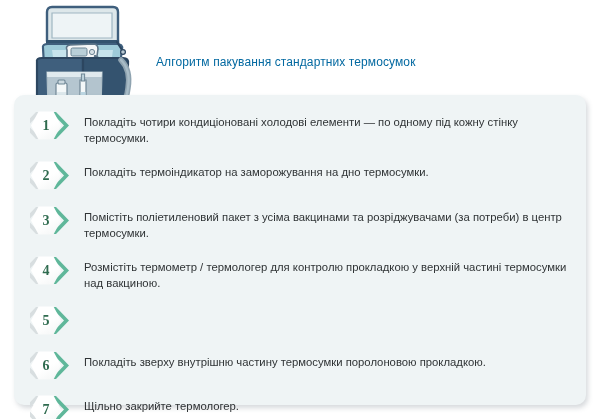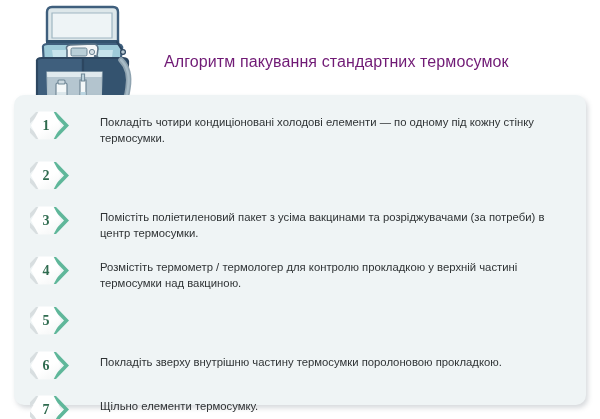--- a/index.html
+++ b/index.html
@@ -25,25 +25,25 @@
     height: 310px;
     background: #eff4f5;
     border-radius: 10px;
     box-shadow: 2px 3px 5px rgba(120,130,140,0.30);
     box-sizing: border-box;
   }
 
   
   #page-title {
     position: absolute;
-    left: 164px;
+    left: 156px;
     top: 52px;
     width: 420px;
-    font-size: 16px;
-    color: #701a75;
+    font-size: 12px;
+    color: #0369a1;
     letter-spacing: .1px;
     line-height: 20px;
     white-space: nowrap;
   }
 
   
   #steps-list {
     position: absolute;
     left: 0;
     top: 14px;
@@ -95,21 +95,20 @@
   }
 
   
   .step-text {
     flex: 1 1 auto;
     font-size: 11.3px;
     line-height: 16px;
     color: #2f3335;
     padding-top: 5px;
     max-width: 500px;
-    margin-left: 16px;
   }
 
   
   #cooler-bag-illustration {
     position: absolute;
     left: 25px;
     top: 4px;
     width: 118px;
     height: 116px;
   }
@@ -180,20 +179,21 @@
 
     <div class="step-row">
       <div class="step-badge">
         <svg class="badge-chevron" viewBox="0 0 42 31">
           <path d="M26 2 L39 15.5 L26 29 L21 29 L34 15.5 L21 2 Z" fill="#5fb79a"></path>
           <path d="M6 2 L11 2 L-2 15.5 L11 29 L6 29 L-7 15.5 Z" fill="#d8dee0"></path>
         </svg>
         <div class="badge-hex"></div>
         <div class="badge-num">2</div>
       </div>
+      <div class="step-text">Покладіть термоіндикатор на заморожування на дно термосумки.</div>
     </div>
 
     <div class="step-row">
       <div class="step-badge">
         <svg class="badge-chevron" viewBox="0 0 42 31">
           <path d="M26 2 L39 15.5 L26 29 L21 29 L34 15.5 L21 2 Z" fill="#5fb79a"></path>
           <path d="M6 2 L11 2 L-2 15.5 L11 29 L6 29 L-7 15.5 Z" fill="#d8dee0"></path>
         </svg>
         <div class="badge-hex"></div>
         <div class="badge-num">3</div>
@@ -238,17 +238,17 @@
 
     <div class="step-row tight">
       <div class="step-badge">
         <svg class="badge-chevron" viewBox="0 0 42 31">
           <path d="M26 2 L39 15.5 L26 29 L21 29 L34 15.5 L21 2 Z" fill="#5fb79a"></path>
           <path d="M6 2 L11 2 L-2 15.5 L11 29 L6 29 L-7 15.5 Z" fill="#d8dee0"></path>
         </svg>
         <div class="badge-hex"></div>
         <div class="badge-num">7</div>
       </div>
-      <div class="step-text">Щільно елементи термосумку.</div>
+      <div class="step-text">Щільно закрийте термологер.</div>
     </div>
 
   </div>
 </div>
 
 </body></html>

